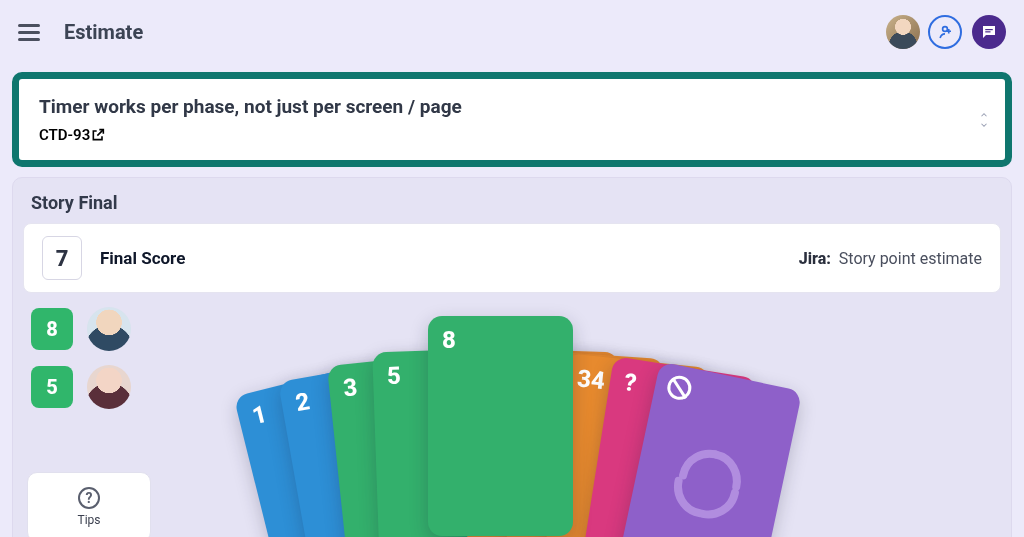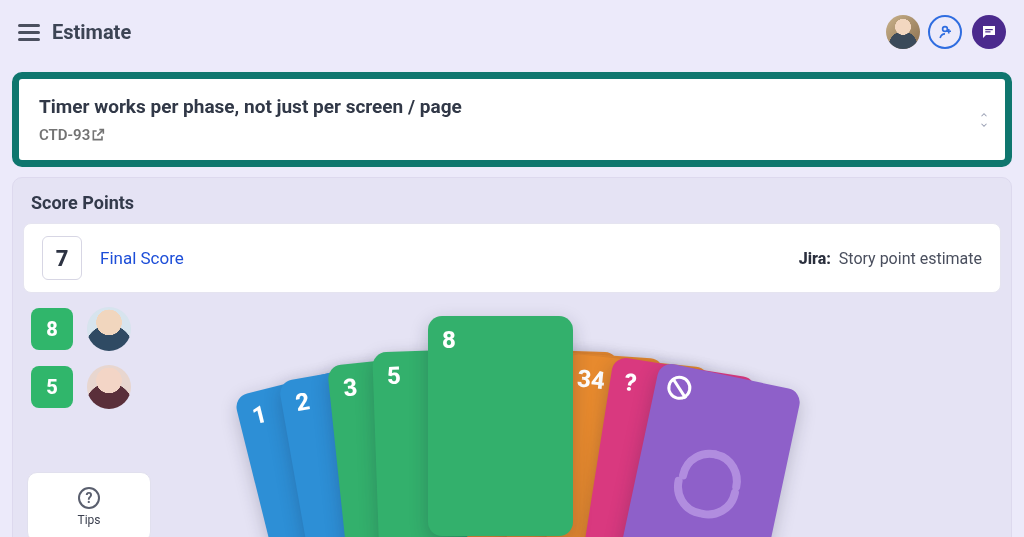--- a/index.html
+++ b/index.html
@@ -2,37 +2,37 @@
 <html><head>
 <meta charset="utf-8">
 <style>
   * { box-sizing: border-box; margin: 0; padding: 0; }
   html, body { width: 1024px; height: 537px; overflow: hidden; font-family: -apple-system, BlinkMacSystemFont, "Segoe UI", Roboto, Helvetica, Arial, sans-serif; }
   body { background: #eceafa; color: #2f3545; }
 
   .topbar { height: 64px; display: flex; align-items: center; padding: 0 18px; }
   .menu-btn { width: 34px; height: 34px; display: flex; flex-direction: column; justify-content: center; gap: 4px; cursor: pointer; }
   .menu-btn span { display: block; height: 3px; width: 22px; background: #4a4f5e; border-radius: 2px; }
-  .title { font-size: 20px; font-weight: 700; color: #3c4454; }
+  .title { font-size: 20px; font-weight: 700; color: #3c4454; margin-left: 12px; }
   .spacer { flex: 1; }
   .avatar { width: 34px; height: 34px; border-radius: 50%; background: linear-gradient(135deg,#c9b28b,#8a6e4e); display: inline-block; margin-right: 8px; position: relative; overflow: hidden; }
   .avatar.inner::after { content:""; position:absolute; inset:0; background: radial-gradient(circle at 50% 35%, #f2d7c0 0 28%, transparent 29%), radial-gradient(circle at 50% 90%, #3b4a5a 0 40%, transparent 41%); }
   .invite-btn { width: 34px; height: 34px; border-radius: 50%; border: 2px solid #2f6de0; color: #2f6de0; display: inline-flex; align-items: center; justify-content: center; margin-right: 10px; cursor: pointer; background: transparent; }
   .chat-btn { width: 34px; height: 34px; border-radius: 50%; background: #4b2a8d; color: #fff; display: inline-flex; align-items: center; justify-content: center; cursor: pointer; }
 
   .card { background: #fff; border: 7px solid #0f766e; border-radius: 10px; margin: 8px 12px; padding: 16px 20px; position: relative; }
   .issue-title { font-size: 19px; font-weight: 700; color: #313847; }
-  .issue-link { margin-top: 8px; color: #737373; font-size: 15px; font-weight: 600; display: inline-flex; align-items: center; gap: 0; cursor: pointer; }
+  .issue-link { margin-top: 8px; color: #000000; font-size: 15px; font-weight: 600; display: inline-flex; align-items: center; gap: 0; cursor: pointer; }
   .expand-handle { position: absolute; right: 14px; top: 50%; transform: translateY(-50%); color: #9aa0b4; display: flex; flex-direction: column; gap: 0; line-height: 7px; cursor: pointer; }
 
   .section { margin: 10px 12px; background: #e5e3f4; border-radius: 10px; padding: 14px 0 0 0; border: 1px solid #ddd9ee; position: relative; height: 380px; overflow: hidden; }
   .section-title { font-size: 18px; font-weight: 700; color: #333a4b; padding: 0 18px 10px 18px; }
   .final-row { background: #fff; margin: 0 10px; border-radius: 8px; border: 1px solid #e5e4f0; padding: 12px 18px; display: flex; align-items: center; gap: 18px; }
   .final-box { width: 40px; height: 44px; border: 1px solid #d7d6e4; border-radius: 6px; display: flex; align-items: center; justify-content: center; font-size: 22px; font-weight: 800; color: #2d3343; }
-  .final-label { font-size: 17px; font-weight: 400; color: #1d4ed8; }
+  .final-label { font-size: 17px; font-weight: 700; color: #0f172a; }
   .jira { margin-left: auto; font-size: 16px; color: #4a4f5e; }
   .jira b { font-weight: 800; color: #2a2f3d; margin-right: 4px; }
 
   .votes { padding: 14px 18px; display: flex; flex-direction: column; gap: 14px; }
   .vote-row { display: flex; align-items: center; gap: 14px; }
   .vote-chip { width: 42px; height: 42px; border-radius: 8px; background: #30b66b; color: #fff; font-weight: 800; font-size: 20px; display: flex; align-items: center; justify-content: center; }
   .pavatar { width: 44px; height: 44px; border-radius: 50%; background: #cfc6b2; overflow: hidden; position: relative; }
   .pavatar.b1 { background: radial-gradient(circle at 50% 35%, #f1d6be 0 35%, transparent 36%), radial-gradient(circle at 50% 95%, #2f4a63 0 50%, transparent 51%), #d7e4ee; }
   .pavatar.b2 { background: radial-gradient(circle at 50% 35%, #f3d5c6 0 35%, transparent 36%), radial-gradient(circle at 50% 95%, #5a2f3a 0 50%, transparent 51%), #e8d6cf; }
 
@@ -107,21 +107,21 @@
     <svg width="14" height="10" viewBox="0 0 24 24" fill="none" stroke="currentColor" stroke-width="2.5">
         <path d="M6 15l6-6 6 6"></path>
       </svg>
     <svg width="14" height="10" viewBox="0 0 24 24" fill="none" stroke="currentColor" stroke-width="2.5">
         <path d="M6 9l6 6 6-6"></path>
       </svg>
   </div>
 </div>
 
 <div class="section">
-  <div class="section-title">Score Points</div>
+  <div class="section-title">Story Final</div>
 
   <div class="final-row">
     <div class="final-box">7</div>
     <div class="final-label">Final Score</div>
     <div class="jira">
       <b>Jira:</b>
       <span>Story point estimate</span>
     </div>
   </div>
 

